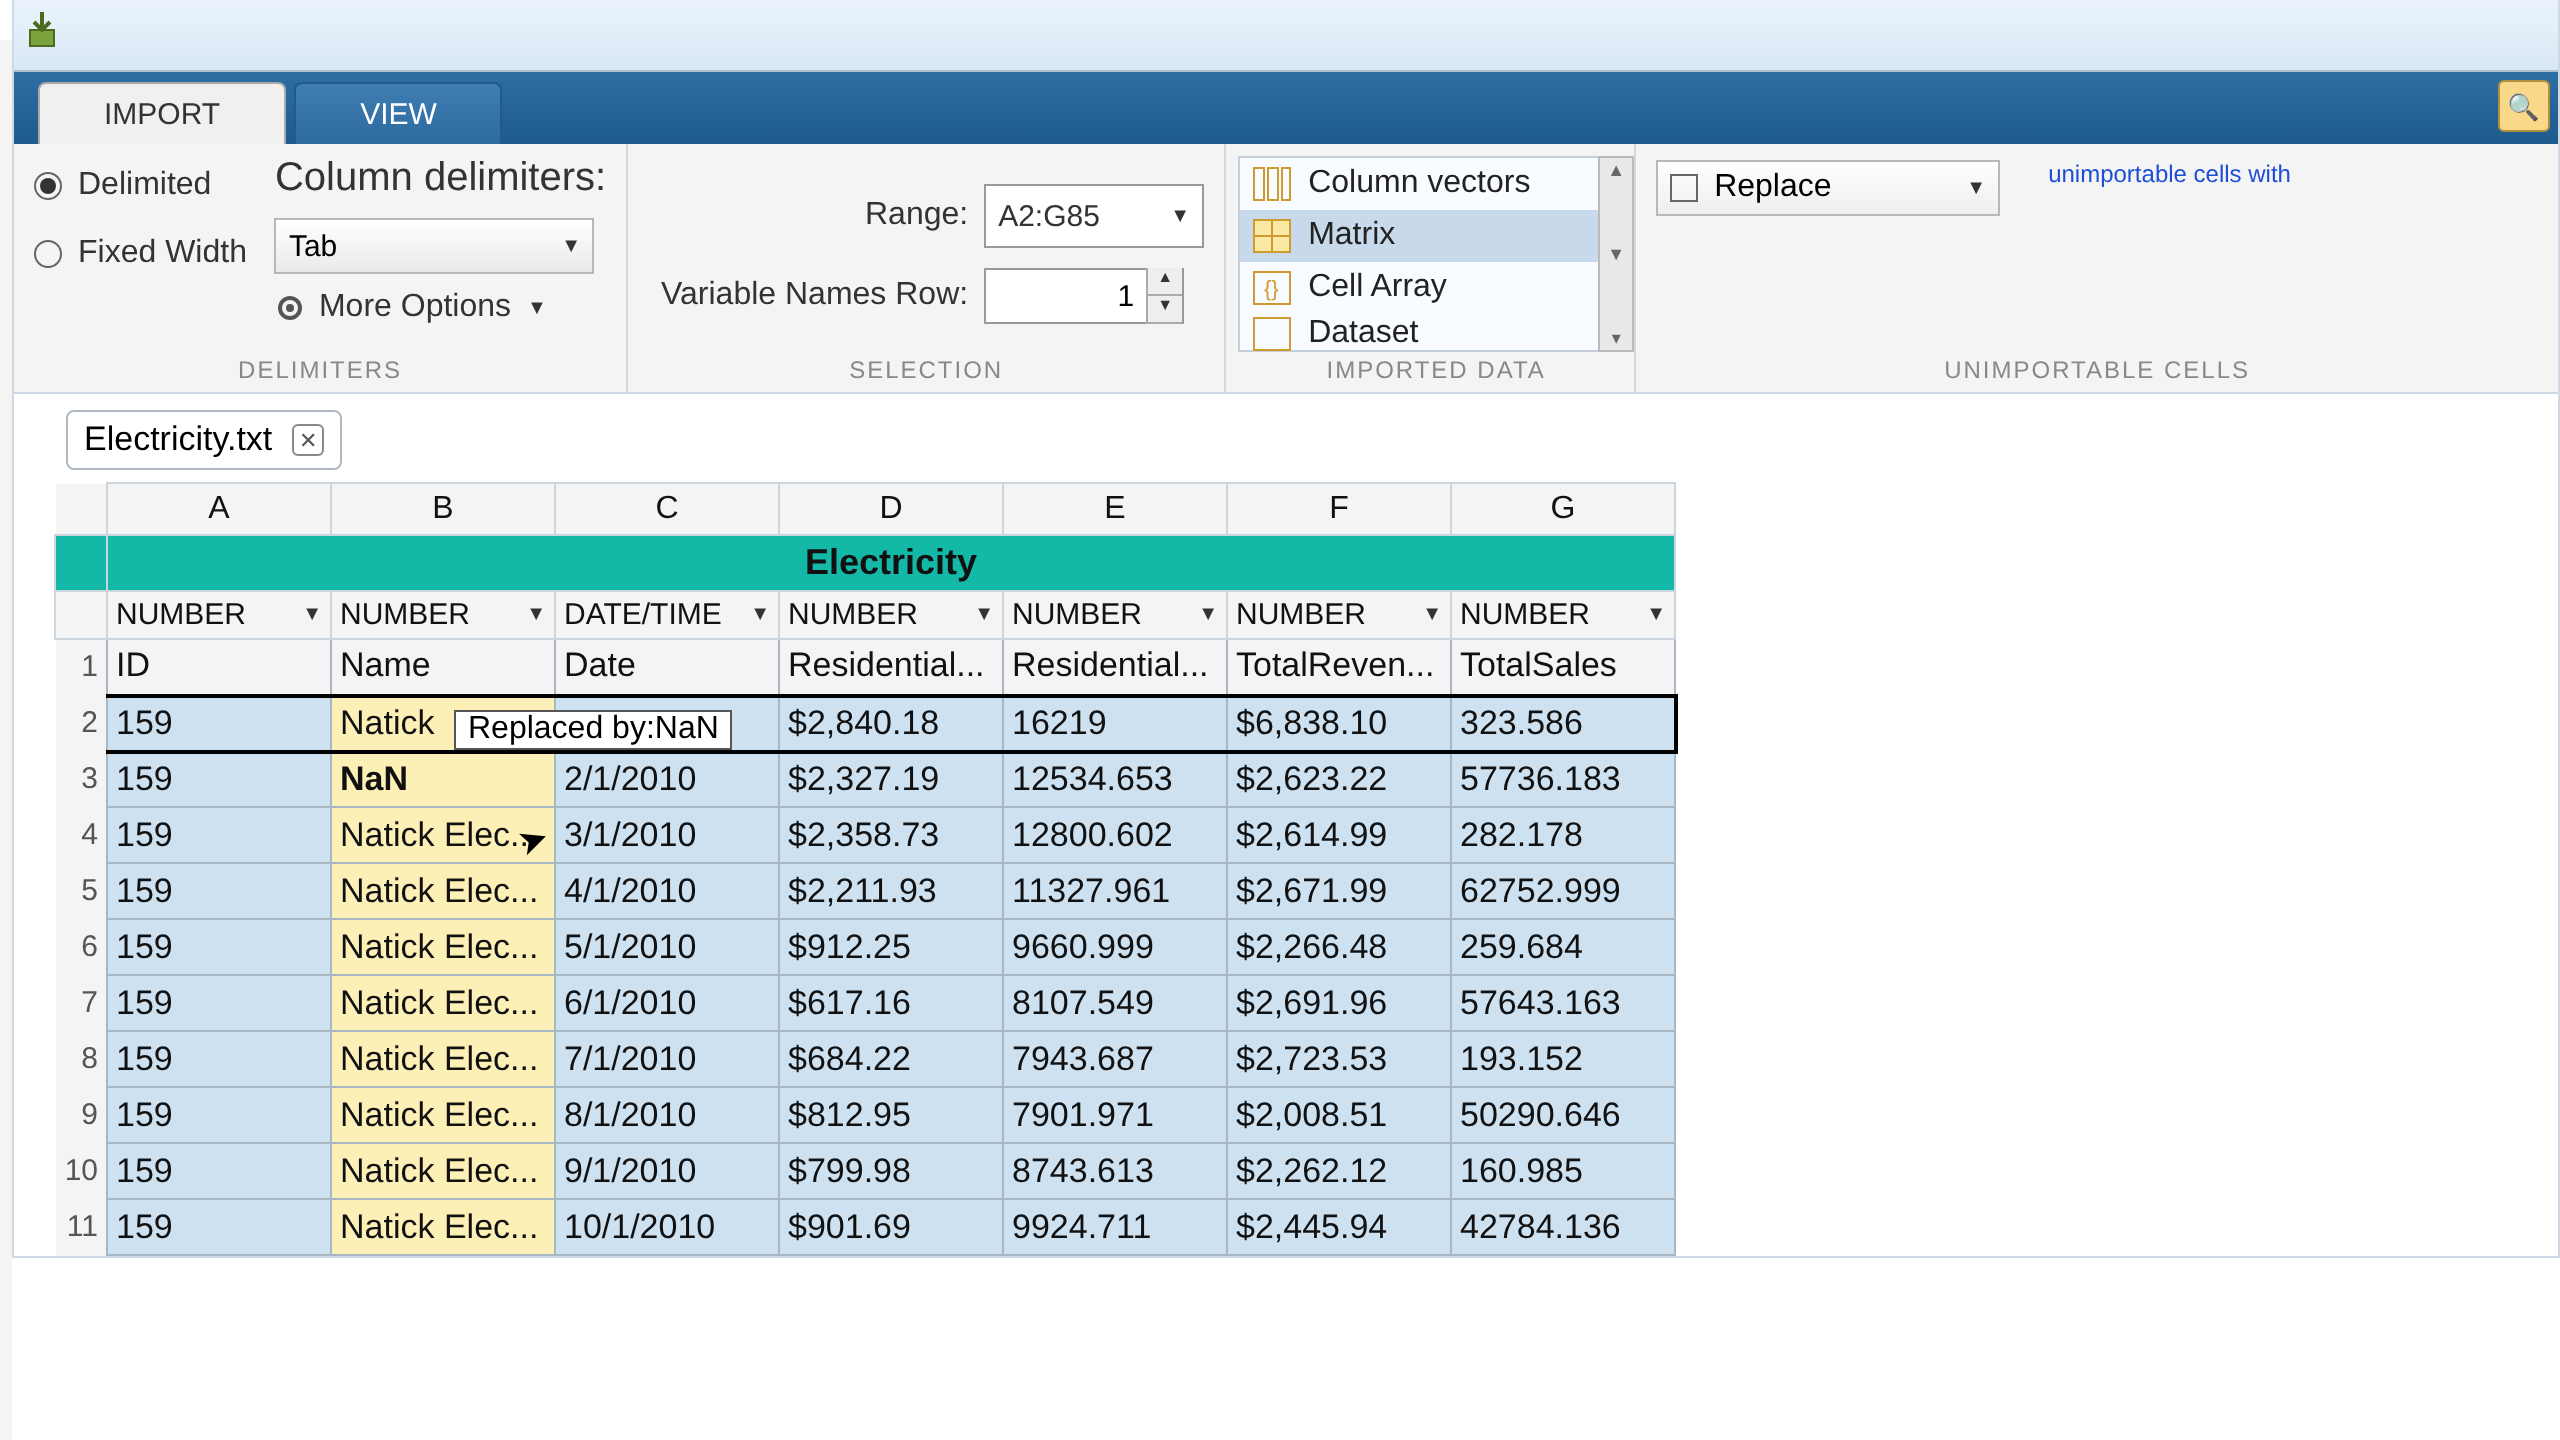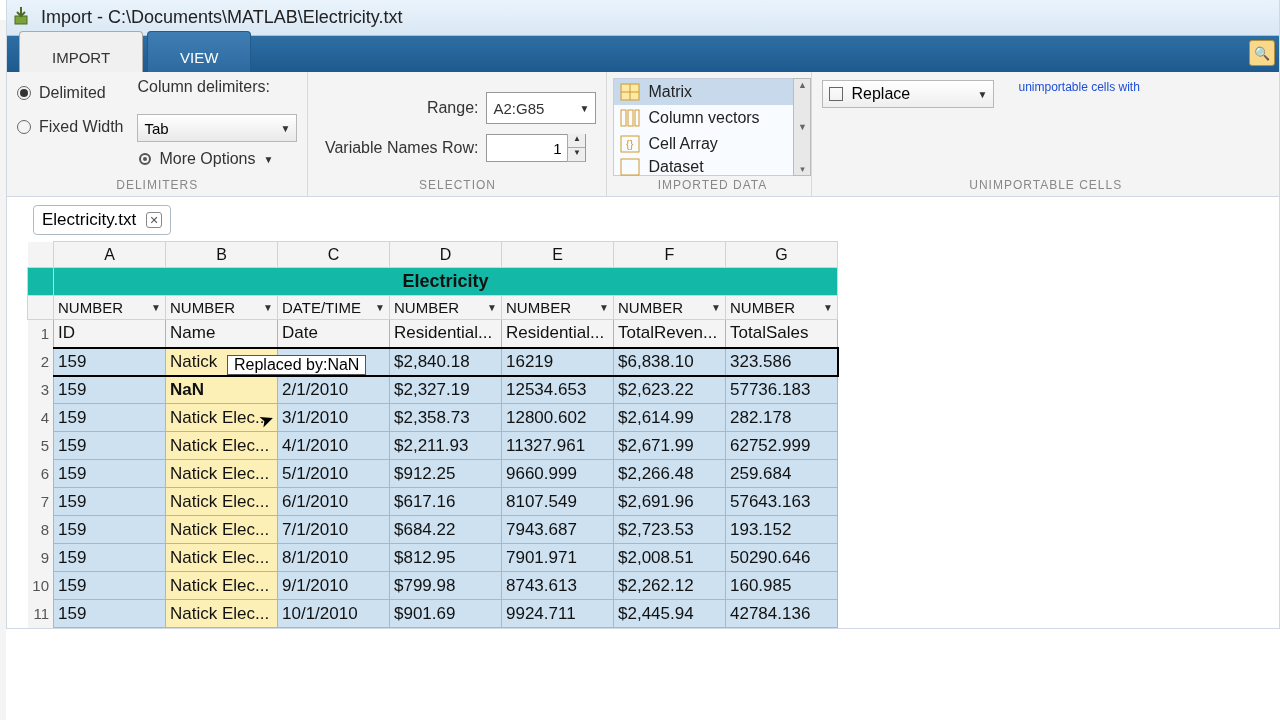--- a/index.html
+++ b/index.html
@@ -7,36 +7,36 @@
   .outer { position: absolute; left: 6px; top: 0; right: 0; border:1px solid #cfd8e3; border-top:none;}
   .leftedge { position:absolute; left:0; top:20px; width:6px; height:700px; background:#f4f4f4; }
 
   
   .titlebar { height: 36px; background: linear-gradient(#eaf3fb,#d9e8f5); display:flex; align-items:center; padding-left:6px; border-bottom:1px solid #aebfd0; }
   .titlebar .icon { margin-right:8px; }
   .titlebar .txt { font-size:18px; color:#222; }
 
   
   .ribbon-tabs { height:36px; background:linear-gradient(#2d6ea3,#1e5a8e); display:flex; align-items:flex-end; padding-left:12px; position:relative;}
-  .ribbon-tabs .tab { padding:17px 32px 6px 32px; font-size:15px; color:#fff; cursor:pointer; border-top-left-radius:4px; border-top-right-radius:4px;}
+  .ribbon-tabs .tab { padding:7px 32px 6px 32px; font-size:15px; color:#fff; cursor:pointer; border-top-left-radius:4px; border-top-right-radius:4px;}
   .ribbon-tabs .tab.active { background:#f0f0f0; color:#333; border:1px solid #aaa; border-bottom:none;}
   .ribbon-tabs .tab.inactive { background:linear-gradient(#3f7db2,#2c6aa0); margin-left:4px; border:1px solid #235a8a; border-bottom:none;}
   .ribbon-tabs .corner { position:absolute; right:4px; top:4px; width:26px; height:26px; background:#f9d88a; border:1px solid #b08f3d; border-radius:3px; display:flex; align-items:center; justify-content:center; font-size:13px;}
 
   
   .ribbon { display:flex; background:#f4f4f4; border-bottom:1px solid #cfd8e3; }
   .ribbon-group { border-right:1px solid #d8d8d8; padding:6px 10px 2px 10px; position:relative; }
   .ribbon-group .group-label { text-align:center; font-size:12px; color:#888; letter-spacing:1px; padding:2px 0; }
   .ribbon-content { height:98px; }
 
   
   .radio-row { display:flex; align-items:center; font-size:16px; color:#333; margin:6px 0; }
   .radio-row .dot { width:14px; height:14px; border:1px solid #666; border-radius:50%; margin-right:8px; display:inline-flex; align-items:center; justify-content:center;}
   .radio-row .dot.on::after { content:""; width:8px; height:8px; background:#333; border-radius:50%; }
-  .col-label { font-size:16px; color:#333; margin-bottom:18px; }
+  .col-label { font-size:20px; color:#333; margin-bottom:8px; }
   .dd { width:160px; height:28px; border:1px solid #b8b8b8; background:linear-gradient(#fff,#e9e9e9); display:flex; align-items:center; justify-content:space-between; padding:0 6px; font-size:15px; }
   .dd .arrow, .tri { font-size:10px; color:#333; }
   .more-opts { display:flex; align-items:center; font-size:16px; color:#333; margin-top:8px;}
   .gear { width:16px; height:16px; margin-right:6px; }
 
   
   .sel-row { display:flex; align-items:center; font-size:16px; color:#333; }
   .sel-row label { margin-right:8px; }
   .range-dd { width:110px; height:32px; border:1px solid #999; background:#fff; display:flex; align-items:center; justify-content:space-between; padding:0 6px; font-size:15px;}
   .spin { display:inline-flex; align-items:center; border:1px solid #999; height:28px; background:#fff;}
@@ -94,21 +94,20 @@
 <div class="leftedge"></div>
 <div class="outer">
 
   <div class="titlebar">
     <span class="icon">
       <svg width="20" height="20">
           <rect x="2" y="10" width="12" height="8" fill="#7aa23c" stroke="#4d6b1f"></rect>
           <path d="M8 1 L8 10 M4 6 L8 10 L12 6" stroke="#4d6b1f" stroke-width="2" fill="none"></path>
         </svg>
     </span>
-    <span class="txt">Import - C:\Documents\MATLAB\Electricity.txt</span>
   </div>
 
   <div class="ribbon-tabs">
     <div class="tab active">IMPORT</div>
     <div class="tab inactive">VIEW</div>
     <div class="corner">🔍</div>
   </div>
 
   <div class="ribbon">
 
@@ -162,35 +161,35 @@
               </div>
           </div>
         </div>
       </div>
       <div class="group-label">SELECTION</div>
     </div>
 
     <div class="ribbon-group" style="padding:6px 0 2px 6px">
       <div class="ribbon-content" style="display:flex;">
         <div class="imp-list">
+          <div class="item">
+            <span class="ic"><svg width="20" height="18">
+                  <rect x="1" y="1" width="5" height="16" fill="none" stroke="#d19a2f"></rect>
+                  <rect x="8" y="1" width="5" height="16" fill="none" stroke="#d19a2f"></rect>
+                  <rect x="15" y="1" width="4" height="16" fill="none" stroke="#d19a2f"></rect>
+                </svg></span>
+            <span>Column vectors</span>
+          </div>
           <div class="item selected">
             <span class="ic"><svg width="20" height="18">
                   <rect x="1" y="1" width="18" height="16" fill="#fce9a6" stroke="#d19a2f"></rect>
                   <line x1="1" y1="9" x2="19" y2="9" stroke="#d19a2f"></line>
                   <line x1="10" y1="1" x2="10" y2="17" stroke="#d19a2f"></line>
                 </svg></span>
             <span>Matrix</span>
-          </div>
-          <div class="item">
-            <span class="ic"><svg width="20" height="18">
-                  <rect x="1" y="1" width="5" height="16" fill="none" stroke="#d19a2f"></rect>
-                  <rect x="8" y="1" width="5" height="16" fill="none" stroke="#d19a2f"></rect>
-                  <rect x="15" y="1" width="4" height="16" fill="none" stroke="#d19a2f"></rect>
-                </svg></span>
-            <span>Column vectors</span>
           </div>
           <div class="item">
             <span class="ic"><svg width="20" height="18">
                   <rect x="1" y="1" width="18" height="16" fill="none" stroke="#d19a2f"></rect>
                   <text x="6" y="13" font-size="11" fill="#d19a2f">{}</text>
                 </svg></span>
             <span>Cell Array</span>
           </div>
           <div class="item" style="height:20px; overflow:hidden">
             <span class="ic"><svg width="20" height="18">

